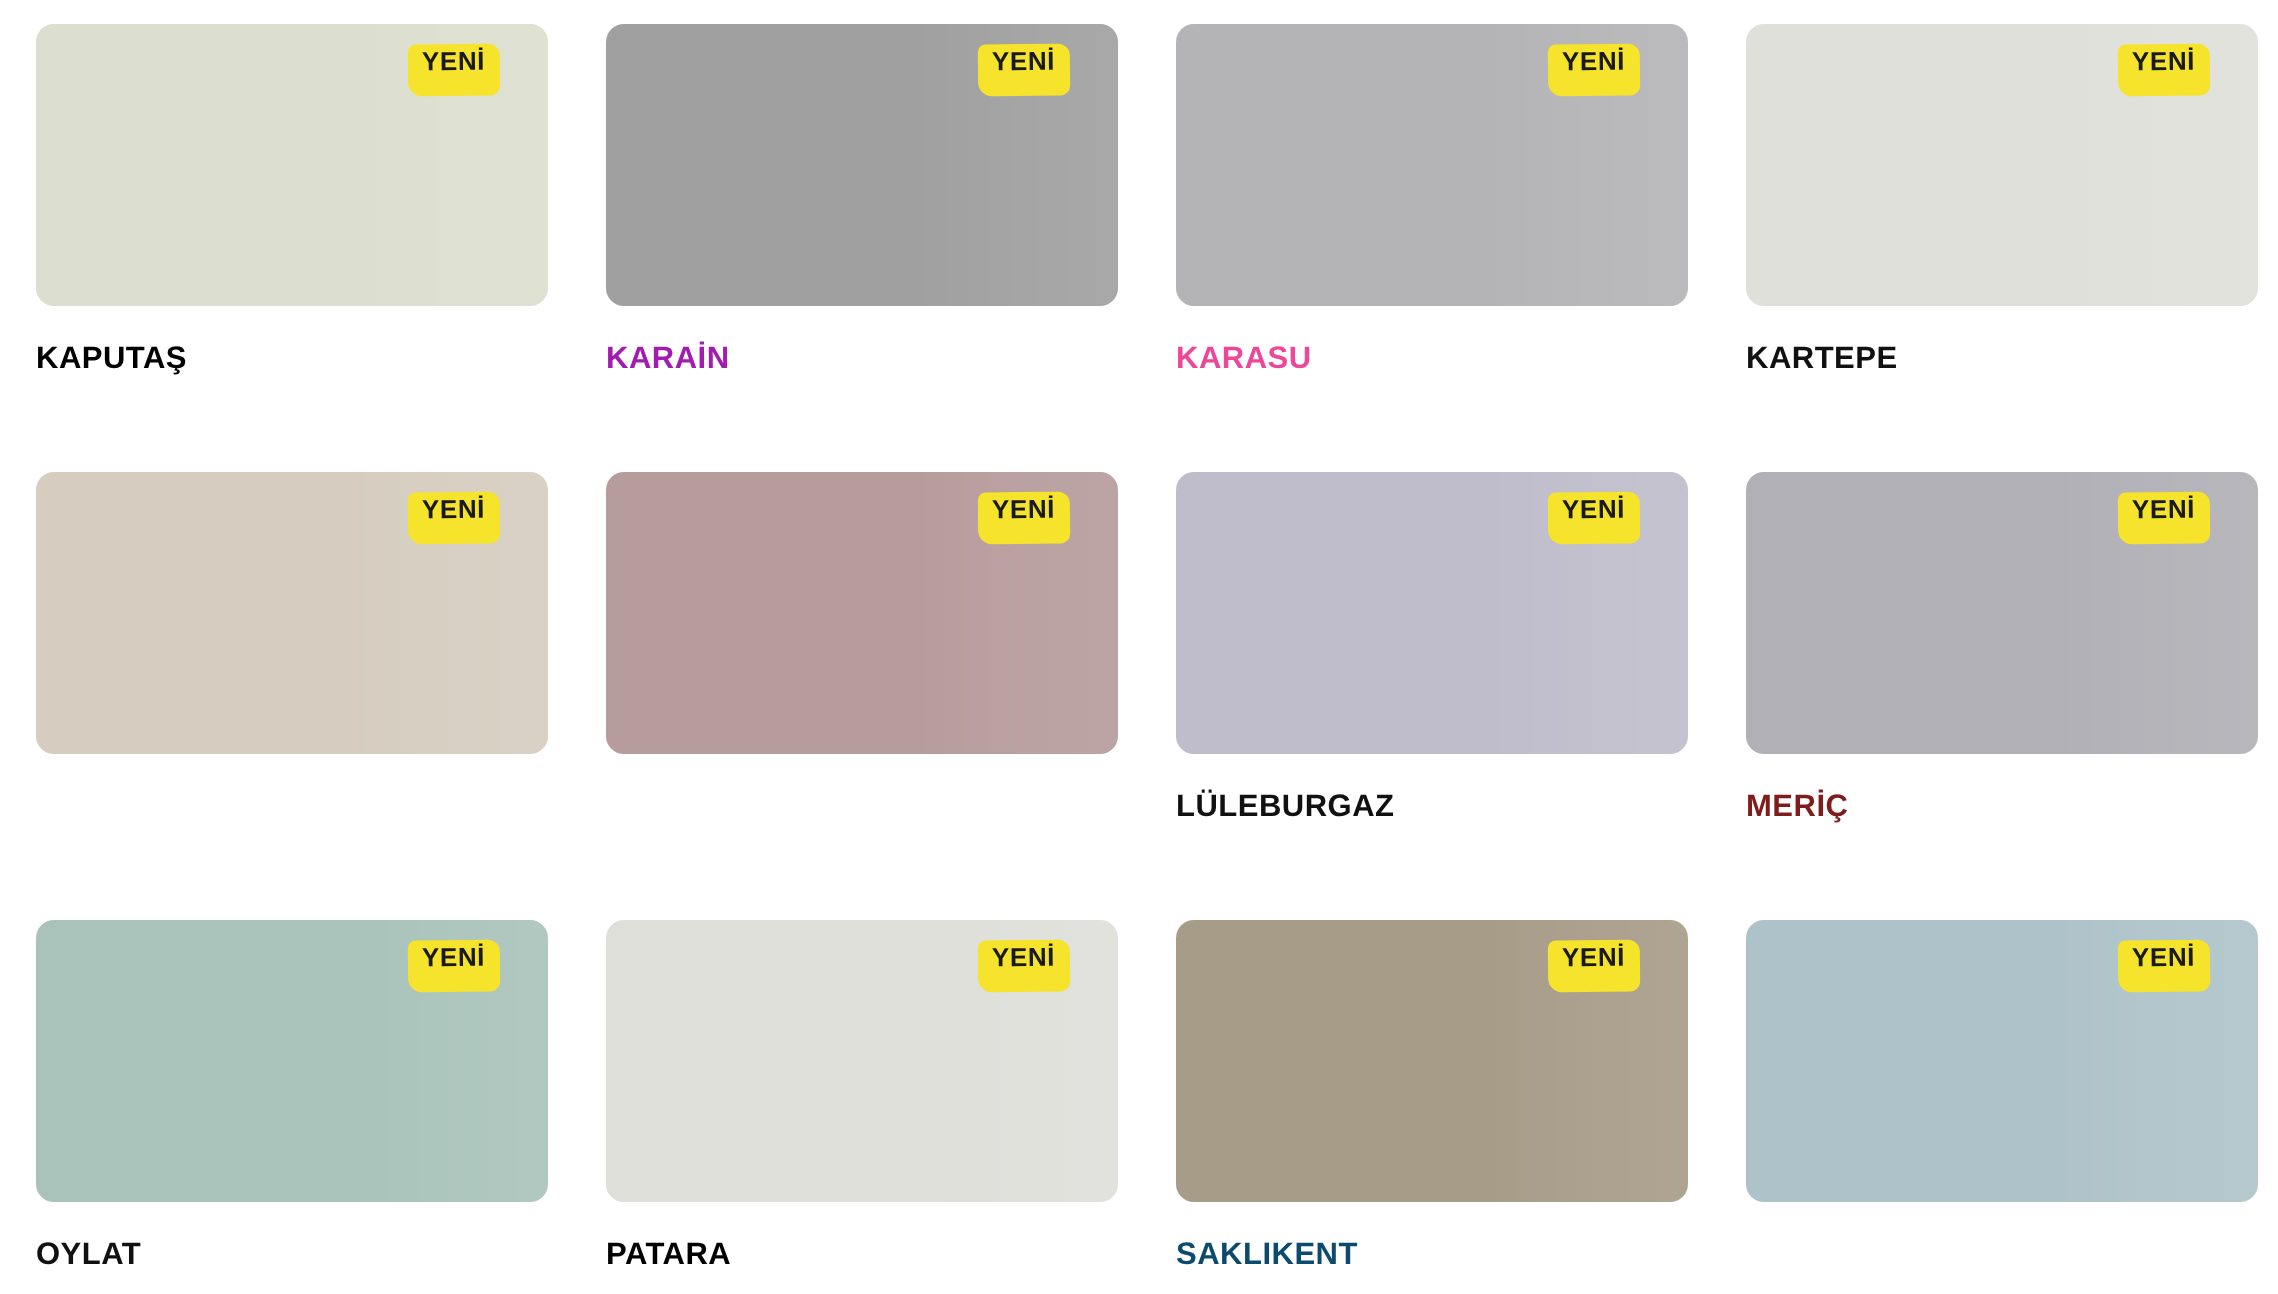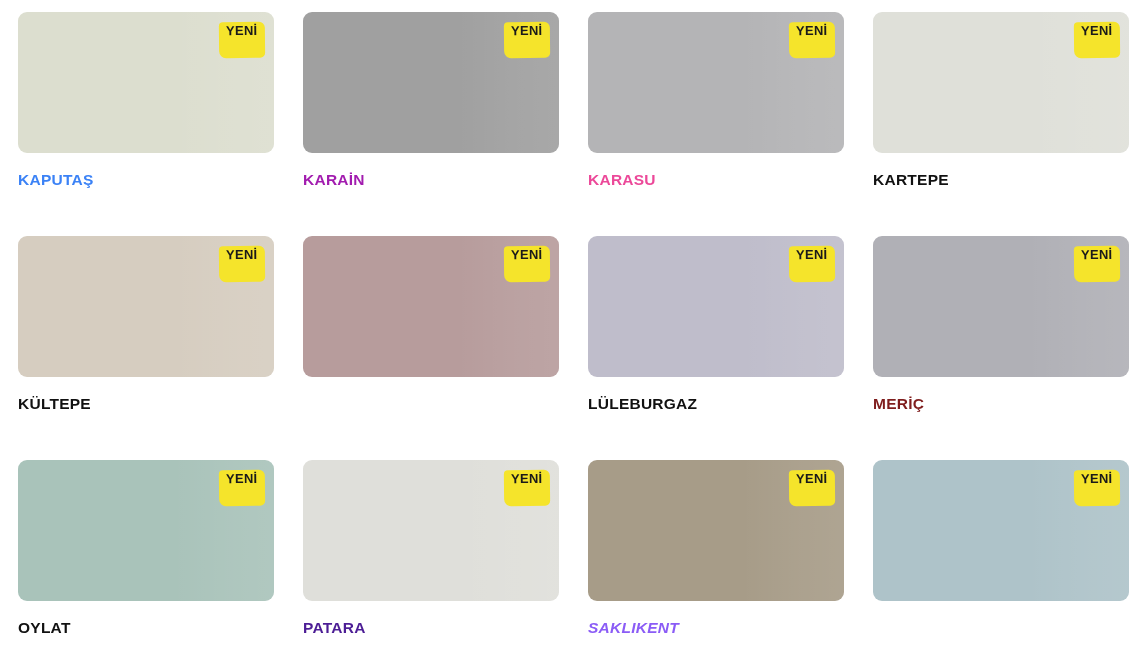--- a/index.html
+++ b/index.html
@@ -41,24 +41,24 @@
     background: linear-gradient(90deg,
         rgba(255,255,255,0.00) 0%,
         rgba(255,255,255,0.00) 60%,
         rgba(255,255,255,0.055) 82%,
         rgba(255,255,255,0.085) 100%);
     pointer-events: none;
   }
   .new-badge {
     position: absolute;
     top: 10px;
-    right: 9px;
+    right: 24px;
     z-index: 3;
     display: inline-block;
-    padding: 1px 7px 20px 7px;
+    padding: 1px 7px 10px 7px;
     font-size: 13px;
     font-weight: 700;
     letter-spacing: 0.3px;
     line-height: 15px;
     color: #1a1a1a;
     background: #f5e42b;
     border-radius: 4px 6px 5px 7px;
     transform: rotate(-0.6deg);
     white-space: nowrap;
   }
@@ -75,21 +75,21 @@
 </style>
 </head>
 <body style="background-color: rgb(255, 255, 255);">
 
 <div id="swatch-grid">
 
   <div class="swatch-card">
     <div class="swatch-chip" style="background-color: rgb(220, 222, 207);">
       <span class="new-badge" style="background-color: rgb(245, 228, 43);">YENİ</span>
     </div>
-    <div class="swatch-name" style="color: #3b82f6;">KAPUTAŞ</div>
+    <div class="swatch-name" style="color: #000000;">KAPUTAŞ</div>
   </div>
 
   <div class="swatch-card">
     <div class="swatch-chip" style="background-color: rgb(160, 160, 160);">
       <span class="new-badge" style="background-color: rgb(245, 228, 43);">YENİ</span>
     </div>
     <div class="swatch-name" style="color: #a21caf;">KARAİN</div>
   </div>
 
   <div class="swatch-card">
@@ -103,21 +103,20 @@
     <div class="swatch-chip" style="background-color: rgb(223, 224, 217);">
       <span class="new-badge" style="background-color: rgb(245, 228, 43);">YENİ</span>
     </div>
     <div class="swatch-name" style="color: rgb(17, 17, 17);">KARTEPE</div>
   </div>
 
   <div class="swatch-card">
     <div class="swatch-chip" style="background-color: rgb(214, 205, 192);">
       <span class="new-badge" style="background-color: rgb(245, 228, 43);">YENİ</span>
     </div>
-    <div class="swatch-name" style="color: rgb(17, 17, 17);">KÜLTEPE</div>
   </div>
 
   <div class="swatch-card">
     <div class="swatch-chip" style="background-color: rgb(183, 156, 156);">
       <span class="new-badge" style="background-color: rgb(245, 228, 43);">YENİ</span>
     </div>
   </div>
 
   <div class="swatch-card">
     <div class="swatch-chip" style="background-color: rgb(191, 189, 203);">
@@ -137,28 +136,28 @@
     <div class="swatch-chip" style="background-color: rgb(169, 195, 186);">
       <span class="new-badge" style="background-color: rgb(245, 228, 43);">YENİ</span>
     </div>
     <div class="swatch-name" style="color: rgb(17, 17, 17);">OYLAT</div>
   </div>
 
   <div class="swatch-card">
     <div class="swatch-chip" style="background-color: rgb(223, 223, 218);">
       <span class="new-badge" style="background-color: rgb(245, 228, 43);">YENİ</span>
     </div>
-    <div class="swatch-name" style="color: #4c1d95;">PATARA</div>
+    <div class="swatch-name" style="color: #000000;">PATARA</div>
   </div>
 
   <div class="swatch-card">
     <div class="swatch-chip" style="background-color: rgb(167, 156, 136);">
       <span class="new-badge" style="background-color: rgb(245, 228, 43);">YENİ</span>
     </div>
-    <div class="swatch-name" style="color: #8b5cf6; font-style: italic;">SAKLIKENT</div>
+    <div class="swatch-name" style="color: #0c4a6e;">SAKLIKENT</div>
   </div>
 
   <div class="swatch-card">
     <div class="swatch-chip" style="background-color: rgb(174, 195, 201);">
       <span class="new-badge" style="background-color: rgb(245, 228, 43);">YENİ</span>
     </div>
   </div>
 
 </div>
 

